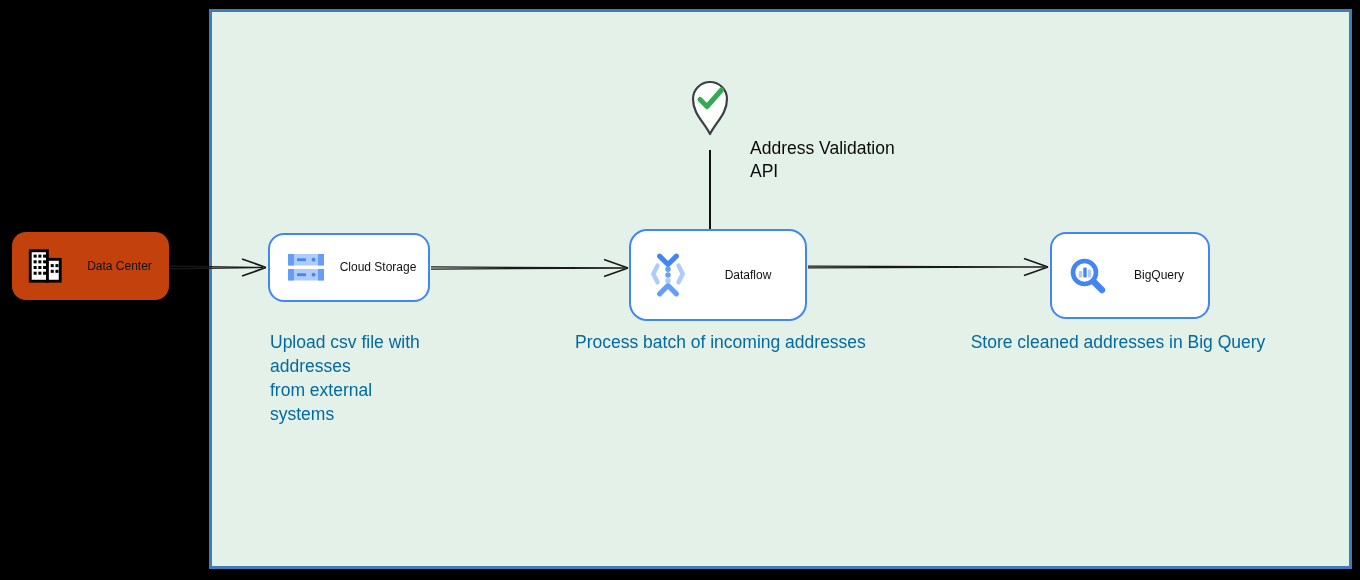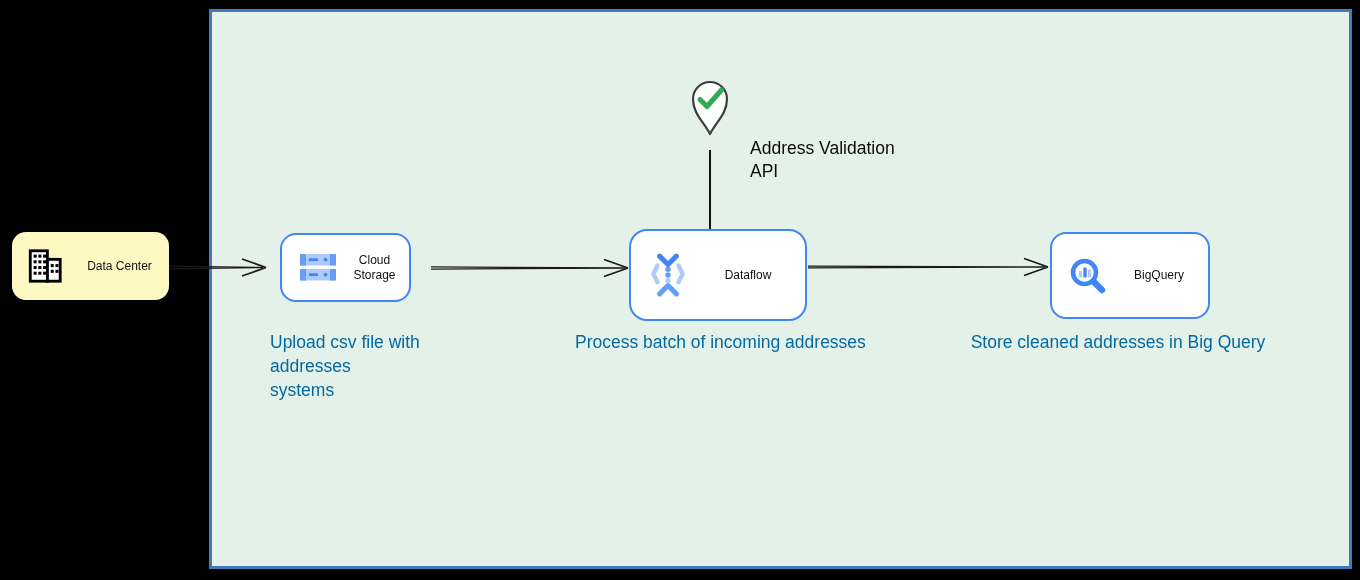--- a/index.html
+++ b/index.html
@@ -14,27 +14,27 @@
   }
   
   .node{
     position:absolute;background:#ffffff;border:2.5px solid #4285f4;
     box-sizing:border-box;display:flex;align-items:center;
     padding-left:16px;gap:10px;z-index:10;
   }
   .node .label{
     flex:1;text-align:center;font-size:12px;color:#111;padding-right:8px;line-height:1.2;
   }
-  .node-cloud-storage{left:280px;top:233px;width:131px;height:69px;border-radius:16px;}
+  .node-cloud-storage{left:268px;top:233px;width:162px;height:69px;border-radius:16px;}
   .node-dataflow{left:629px;top:229px;width:178px;height:92px;border-radius:18px;}
   .node-bigquery{left:1050px;top:232px;width:160px;height:87px;border-radius:16px;}
   
   .datacenter{
     position:absolute;left:12px;top:232px;width:157px;height:68px;
-    background:#fef9c3;border-radius:14px;display:flex;align-items:center;
+    background:#c2410c;border-radius:14px;display:flex;align-items:center;
     padding-left:14px;gap:12px;box-sizing:border-box;z-index:10;
   }
   .datacenter .label{flex:1;text-align:center;font-size:12px;color:#111;padding-right:6px;}
   
   .caption{
     position:absolute;color:#0369a1;font-size:17.5px;line-height:24px;z-index:6;
   }
   .caption-upload{left:270px;top:330px;width:220px;text-align:left;}
   .caption-process{left:575px;top:330px;width:380px;text-align:left;}
   .caption-store{left:923px;top:330px;width:390px;text-align:center;}
@@ -147,18 +147,19 @@
   </div>
 
   <div class="caption-validation">
     <div>Address Validation</div>
     <div>API</div>
   </div>
 
   <div class="caption caption-upload">
     <div>Upload csv file with</div>
     <div>addresses</div>
+    <div>from external</div>
     <div>systems</div>
   </div>
   <div class="caption caption-process">Process batch of incoming addresses</div>
   <div class="caption caption-store">Store cleaned addresses in Big Query</div>
 
 </div>
 
 </body></html>

